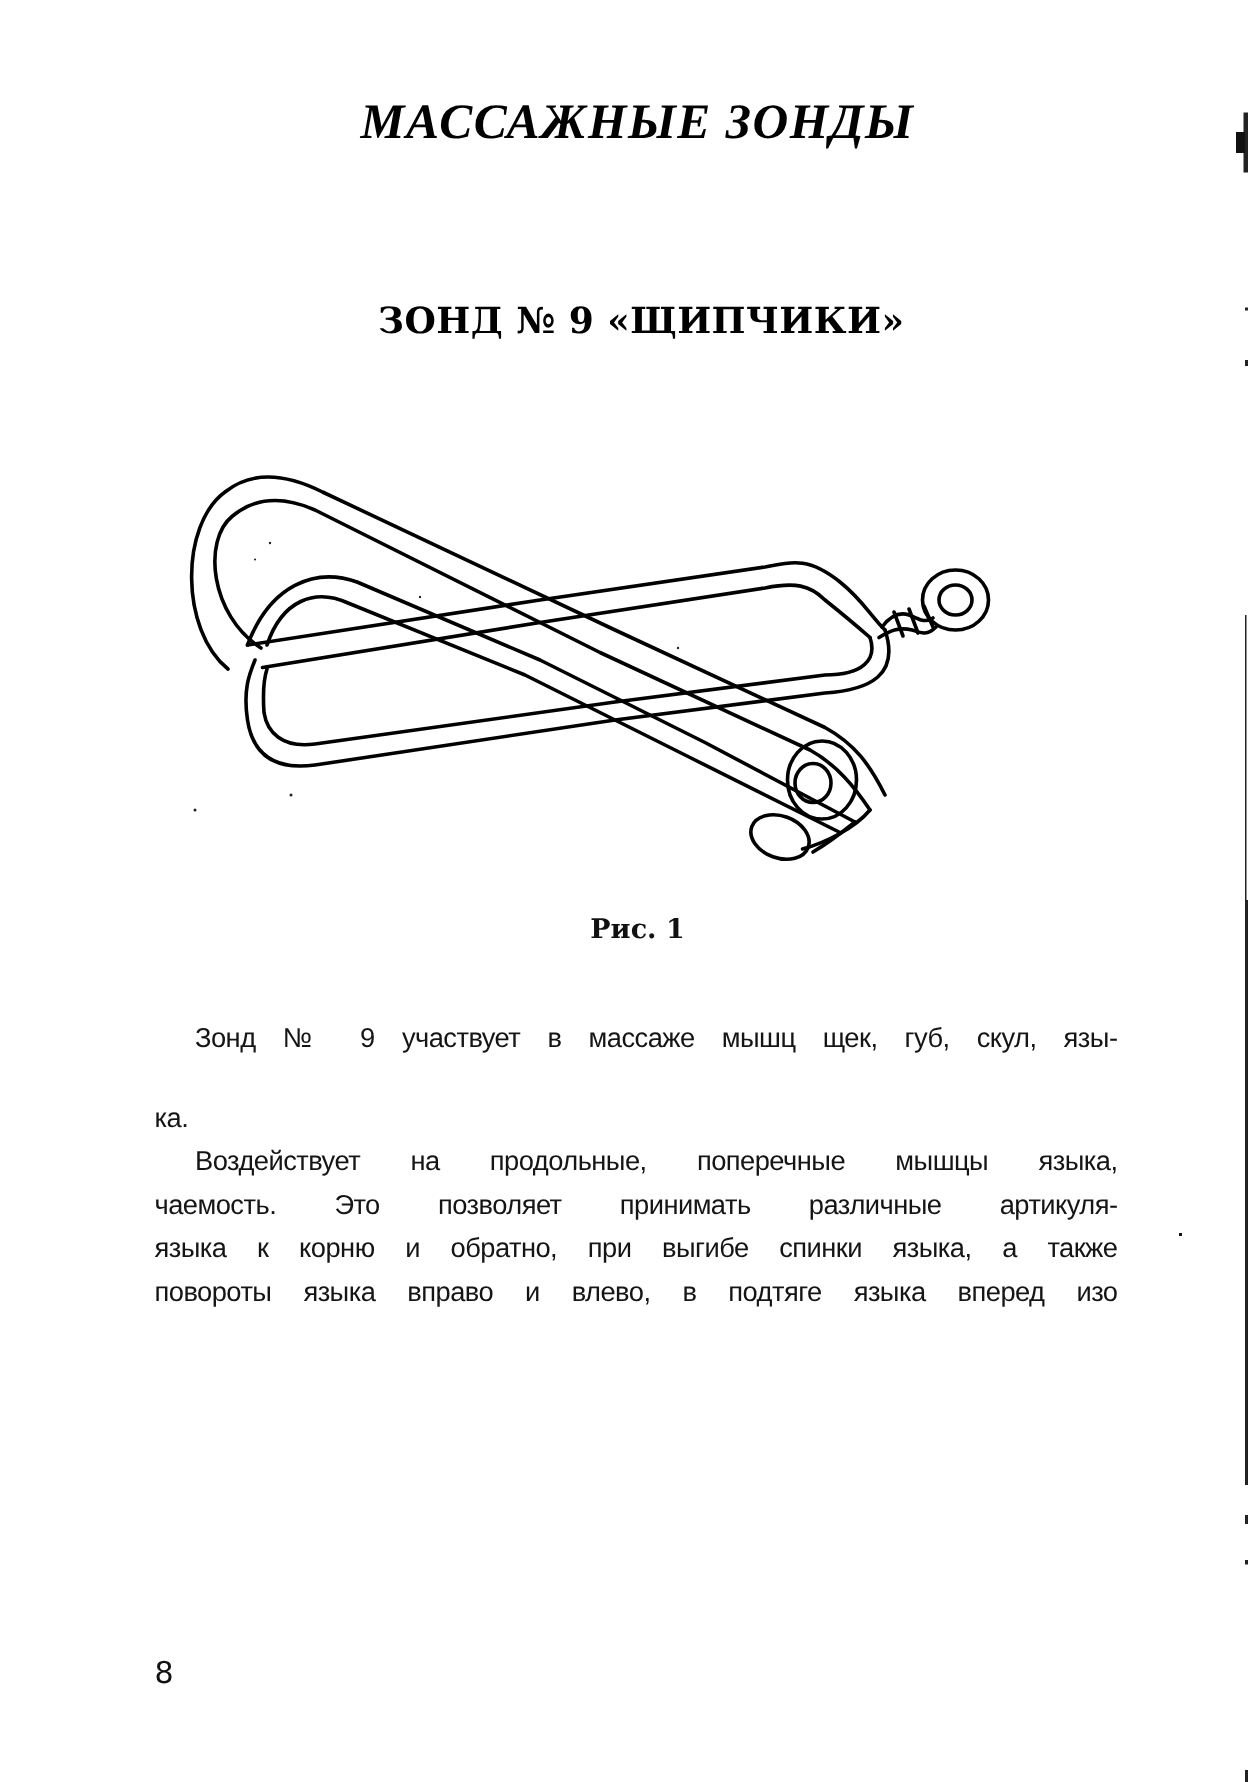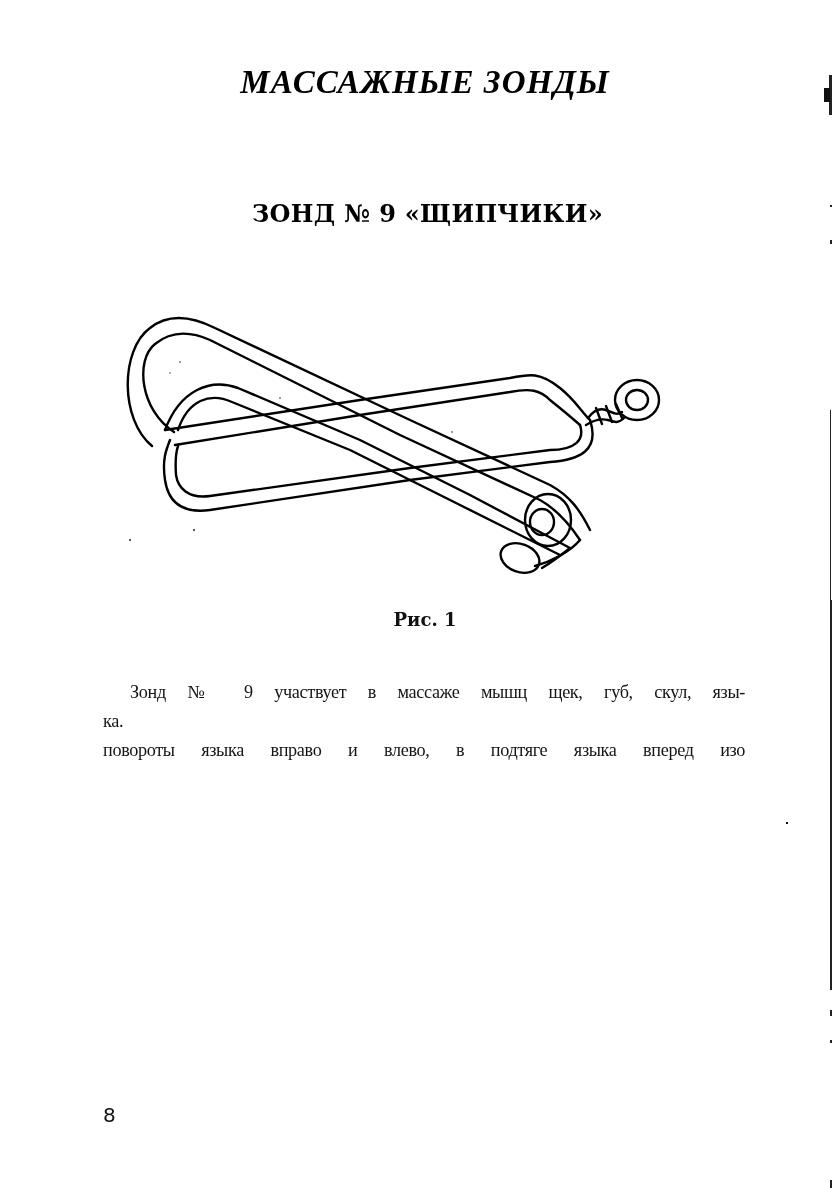--- a/index.html
+++ b/index.html
@@ -64,35 +64,36 @@
     font-weight: bold;
     font-size: 18px;
     line-height: 28px;
     color: #111;
   }
   .body-text {
     position: absolute;
     left: 103px;
     top: 678px;
     width: 642px;
-    font-family: Liberation Serif, serif;
+    font-family: Liberation Sans, sans-serif;
     font-size: 18.2px;
     line-height: 28.9px;
     color: #151515;
     letter-spacing: -0.35px;
     word-spacing: -1px;
   }
   .body-text .line {
     display: block;
     white-space: nowrap;
     text-align: justify;
     text-align-last: justify;
   }
   .body-text .line.last {
     text-align-last: left;
+    margin-top: 24px;
   }
   .body-text .line.indent {
     padding-left: 27px;
   }
   .page-number {
     position: absolute;
     left: 103px;
     top: 1103px;
     font-family: "DejaVu Sans", "Liberation Sans", sans-serif;
     font-size: 20px;
@@ -170,20 +171,23 @@
       <circle cx="60" cy="73" r="0.7"></circle>
     </g>
   </svg>
 </div>
 
 <div class="caption">Рис. 1</div>
 
 <div class="body-text">
   <span class="line indent">Зонд № 9 участвует в массаже мышц щек, губ, скул, язы-</span>
   <span class="line last">ка.</span>
+  <span class="line indent">Воздействует на продольные, поперечные мышцы языка,</span>
+  <span class="line">чаемость. Это позволяет принимать различные артикуля-</span>
+  <span class="line">языка к корню и обратно, при выгибе спинки языка, а также</span>
   <span class="line">повороты языка вправо и влево, в подтяге языка вперед изо</span>
 </div>
 
 <div class="page-number">8</div>
 
 <div class="scan-edge">
   <div class="seg" style="top:75px;height:40px;width:3px;left:-1px;"></div>
   <div class="seg" style="top:205px;height:2px;"></div>
   <div class="seg" style="top:240px;height:4px;"></div>
   <div class="seg" style="top:410px;height:190px;width:1px;"></div>

